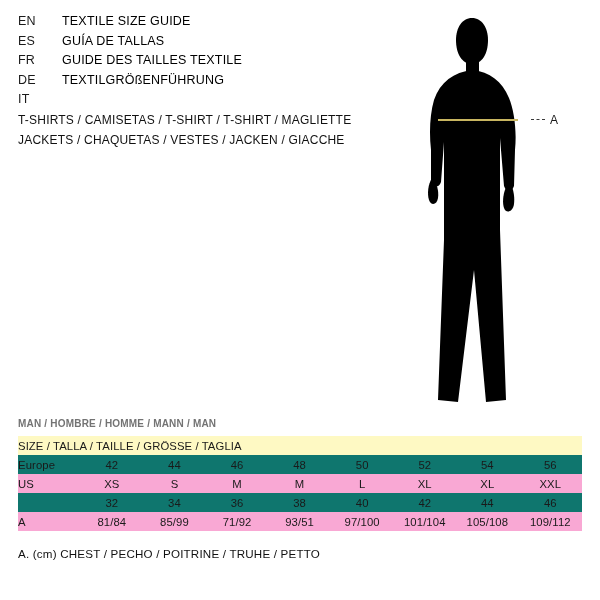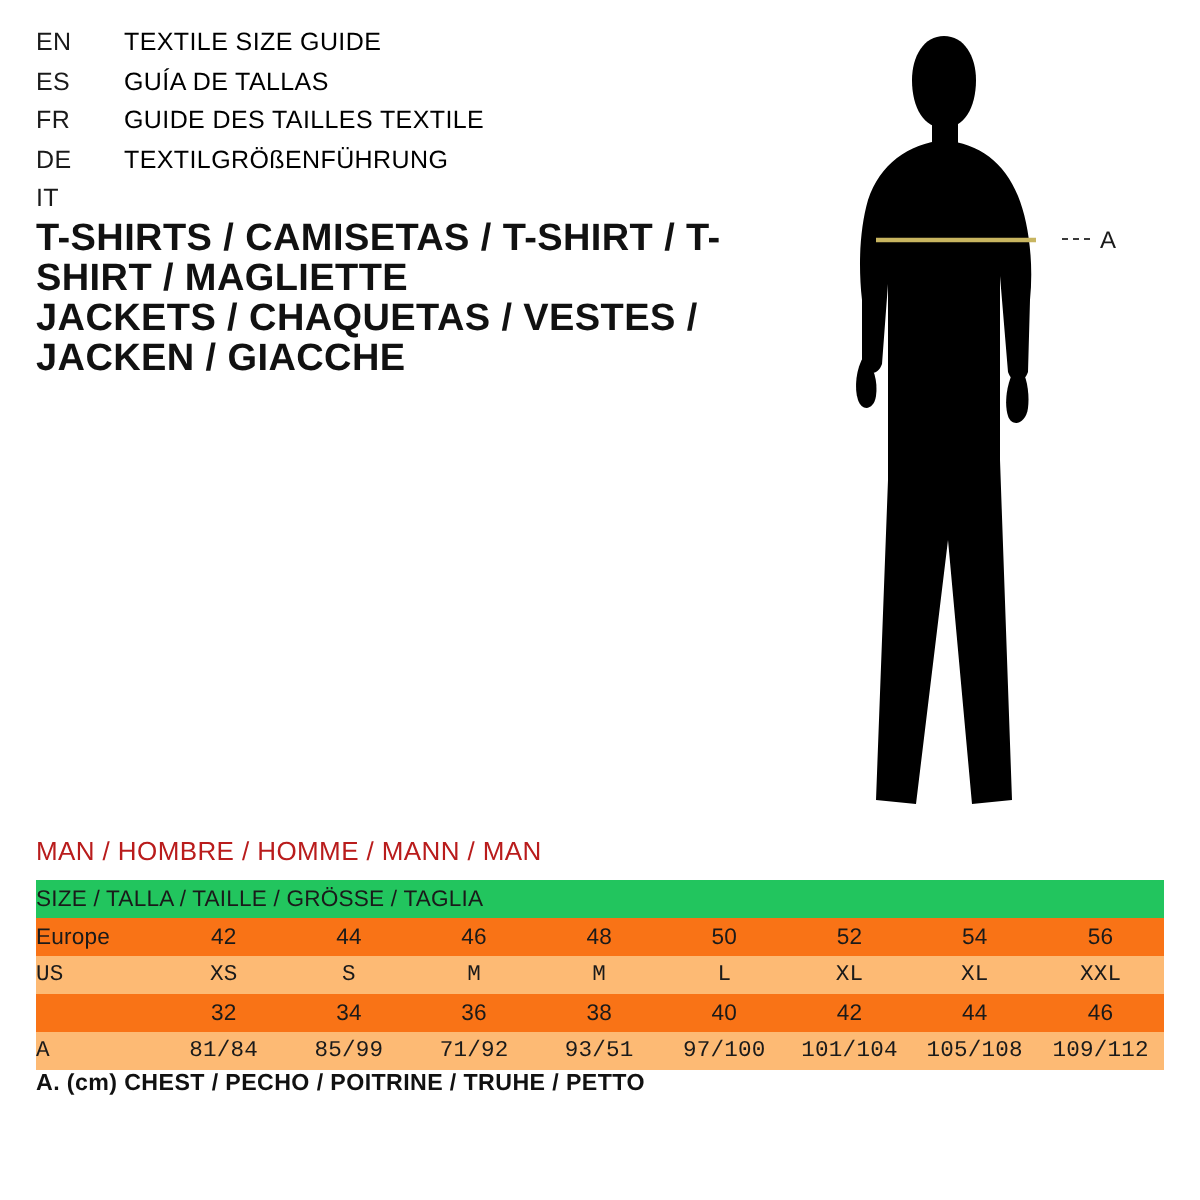--- a/index.html
+++ b/index.html
@@ -46,22 +46,22 @@
   }
 
   
   .category-block {
     position: absolute;
     left: 18px;
     top: 110px;
     width: 400px;
   }
   .category-line {
-    font-size: 19px;
-    font-weight: bold;
+    font-size: 12px;
+    font-weight: normal;
     letter-spacing: 0.2px;
     line-height: 20px;
     color: #111111;
   }
 
   
   .figure-wrap {
     position: absolute;
     left: 400px;
     top: 10px;
@@ -90,63 +90,63 @@
   }
 
   
   .table-section {
     position: absolute;
     left: 18px;
     top: 418px;
     width: 564px;
   }
   .man-title {
-    font-size: 13px;
-    font-weight: normal;
-    letter-spacing: 0.2px;
-    color: #b91c1c;
+    font-size: 10px;
+    font-weight: bold;
+    letter-spacing: 0.2px;
+    color: #737373;
     margin-bottom: 7px;
   }
   table.size-table {
     border-collapse: collapse;
     width: 564px;
     table-layout: fixed;
   }
   table.size-table td {
     font-size: 11.3px;
     color: #1a1a1a;
     padding: 0;
     height: 19px;
     vertical-align: middle;
     letter-spacing: 0.1px;
   }
   .row-head td {
-    background: #22c55e;
+    background: #fef9c3;
     font-size: 11.2px;
     letter-spacing: 0.2px;
   }
   .row-shade td {
-    background: #f97316;
+    background: #0f766e;
   }
   .row-plain td {
-    background: #fdba74;
-    font-family: Liberation Mono, monospace;
+    background: #f9a8d4;
   }
   td.label-col {
     width: 78px;
     padding-left: 2px;
   }
   td.val-col {
     width: 69px;
     text-align: center;
     padding-left: 2px;
   }
   .footnote {
+    margin-top: 16px;
     font-size: 11.6px;
-    font-weight: bold;
+    font-weight: normal;
     letter-spacing: 0.2px;
     color: #111111;
   }
 </style>
 </head>
 <body>
 
 <div class="page">
 
   <div class="lang-block">

